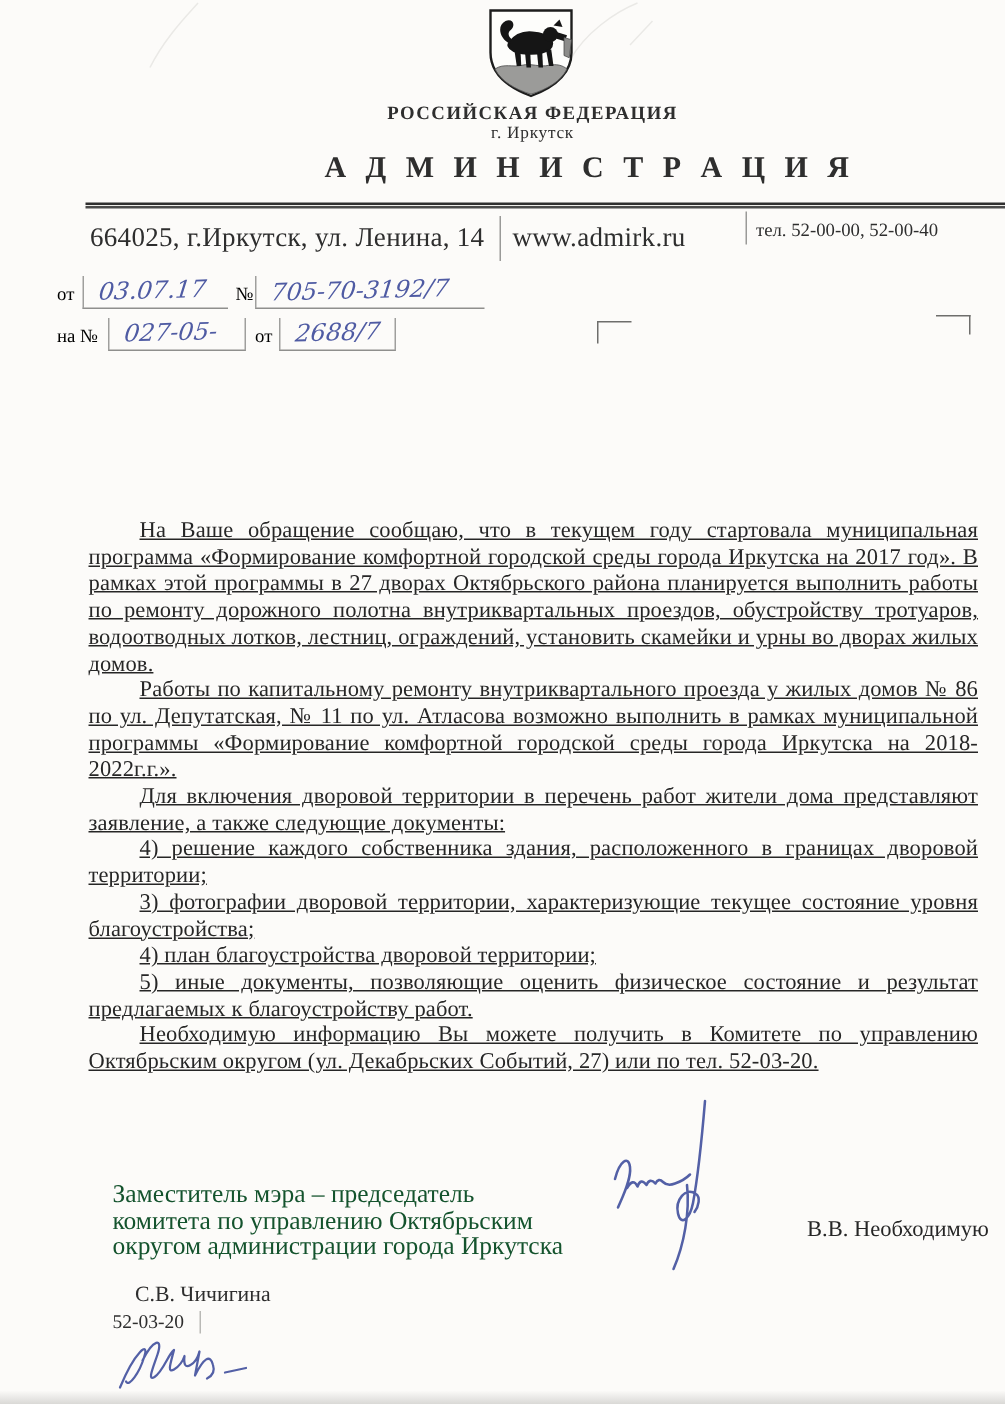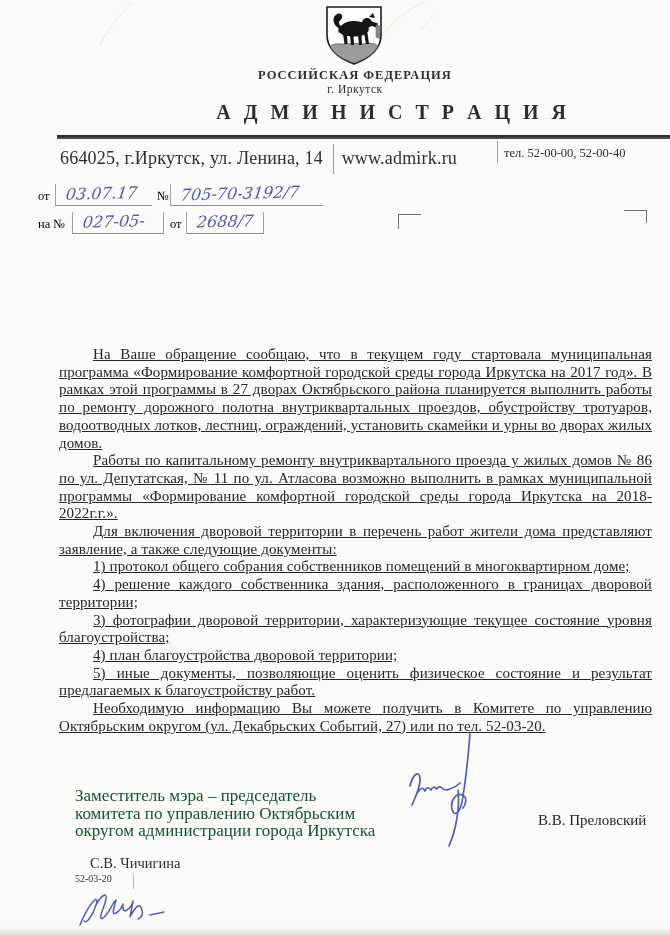--- a/index.html
+++ b/index.html
@@ -41,21 +41,21 @@
     border-right:1.5px solid #6e6e6c; border-top:1.5px solid #6e6e6c;}
   
   .body-block{left:59px; top:346px; width:593px;}
   .body-block p{margin:0; text-indent:34px; text-align:justify;
     font-size:15px; line-height:17.7px; color:#262626; letter-spacing:0.1px;text-decoration:underline;}
   
   .sig-lines{left:75px; top:787px; font-size:17px; line-height:17.5px; color:#14532d;}
   .sig-name{left:538px; top:812px; font-size:15px; color:#262626; white-space:nowrap;}
   .sig-prelovsky{left:402px; top:728px; width:115px; height:125px;}
   .exec-name{left:75px; top:855px; font-size:14.5px;margin-left:15px;}
-  .exec-phone{left:75px; top:873px; font-size:10px;}
+  .exec-phone{left:75px; top:873px; font-size:13px;}
   .exec-tick{left:133px; top:874px; width:1px; height:15px; background:#b9b9b6;}
   .sig-chichigina{left:76px; top:889px; width:130px; height:42px;}
   .artifact{left:80px; top:0; width:380px; height:50px; opacity:0.35;}
 </style>
 </head>
 <body>
 
 <div class="page">
 
   <svg class="abs artifact" viewBox="0 0 380 50">
@@ -110,42 +110,41 @@
     <span class="hand hand-val">2688/7</span>
   </div>
 
   <div class="abs corner-l"></div>
   <div class="abs corner-r"></div>
 
   <div class="abs body-block">
     <p>На Ваше обращение сообщаю, что в текущем году стартовала  муниципальная программа «Формирование комфортной городской среды города Иркутска на 2017 год».  В рамках этой программы в 27 дворах Октябрьского района планируется выполнить работы по ремонту дорожного полотна внутриквартальных проездов, обустройству тротуаров, водоотводных лотков, лестниц, ограждений, установить скамейки и урны во дворах жилых домов.</p>
     <p>Работы по капитальному ремонту внутриквартального проезда у жилых домов № 86 по ул. Депутатская, № 11 по ул. Атласова возможно выполнить в рамках муниципальной программы «Формирование комфортной городской среды города Иркутска на 2018-2022г.г.».</p>
     <p>Для включения дворовой территории в перечень работ жители дома представляют заявление, а также следующие документы:</p>
-    <p>1) протокол общего собрания собственников помещений в многоквартирном доме;</p>
     <p>4) решение каждого собственника здания, расположенного в границах дворовой территории;</p>
     <p>3) фотографии дворовой территории, характеризующие текущее состояние уровня благоустройства;</p>
     <p>4)  план благоустройства дворовой территории;</p>
     <p>5) иные документы, позволяющие оценить физическое состояние и результат предлагаемых к благоустройству работ.</p>
     <p>Необходимую информацию Вы можете получить в Комитете по управлению Октябрьским округом (ул. Декабрьских Событий, 27) или по тел. 52-03-20.</p>
   </div>
 
   <div class="abs sig-lines">
     <div>Заместитель мэра – председатель</div>
     <div>комитета  по управлению Октябрьским</div>
     <div>округом администрации города Иркутска</div>
   </div>
 
   <svg class="abs sig-prelovsky" viewBox="0 0 115 125">
     <path d="M68,6 C66,30 63,58 60,74 C58,84 52,90 50,81 C48,72 55,63 62,68 C65,70 64,76 61,80
              M8,58 C11,46 17,42 18,50 C19,58 13,70 10,77
              M16,64 q4,-7 7,-1 q2,-6 6,-1 q2,-5 6,-1 q2,-4 5,-1 q3,3 8,1 q6,-2 10,-6
              M56,62 C58,80 54,102 47,118" fill="none" stroke="#5360a6" stroke-width="1.7" stroke-linecap="round" stroke-linejoin="round"></path>
   </svg>
 
-  <div class="abs sig-name">В.В. Преловский</div>
+  <div class="abs sig-name">В.В. Необходимую</div>
 
   <div class="abs exec-name">С.В. Чичигина</div>
   <div class="abs exec-phone">52-03-20</div>
   <div class="abs exec-tick"></div>
 
   <svg class="abs sig-chichigina" viewBox="0 0 130 42">
     <path d="M4,36 C14,12 24,4 20,16 C17,26 10,36 8,32
              M19,18 C26,4 33,2 29,14 C26,23 22,32 27,29 C33,25 36,14 40,11 C38,19 35,27 40,24 q5,-3 7,-9 q-1,9 4,6 q4,-2 6,-9 l-3,16 q9,-18 12,-7 q2,6 -4,9
              M74,26 l14,-3" fill="none" stroke="#5360a6" stroke-width="1.5" stroke-linecap="round" stroke-linejoin="round"></path>
   </svg>

